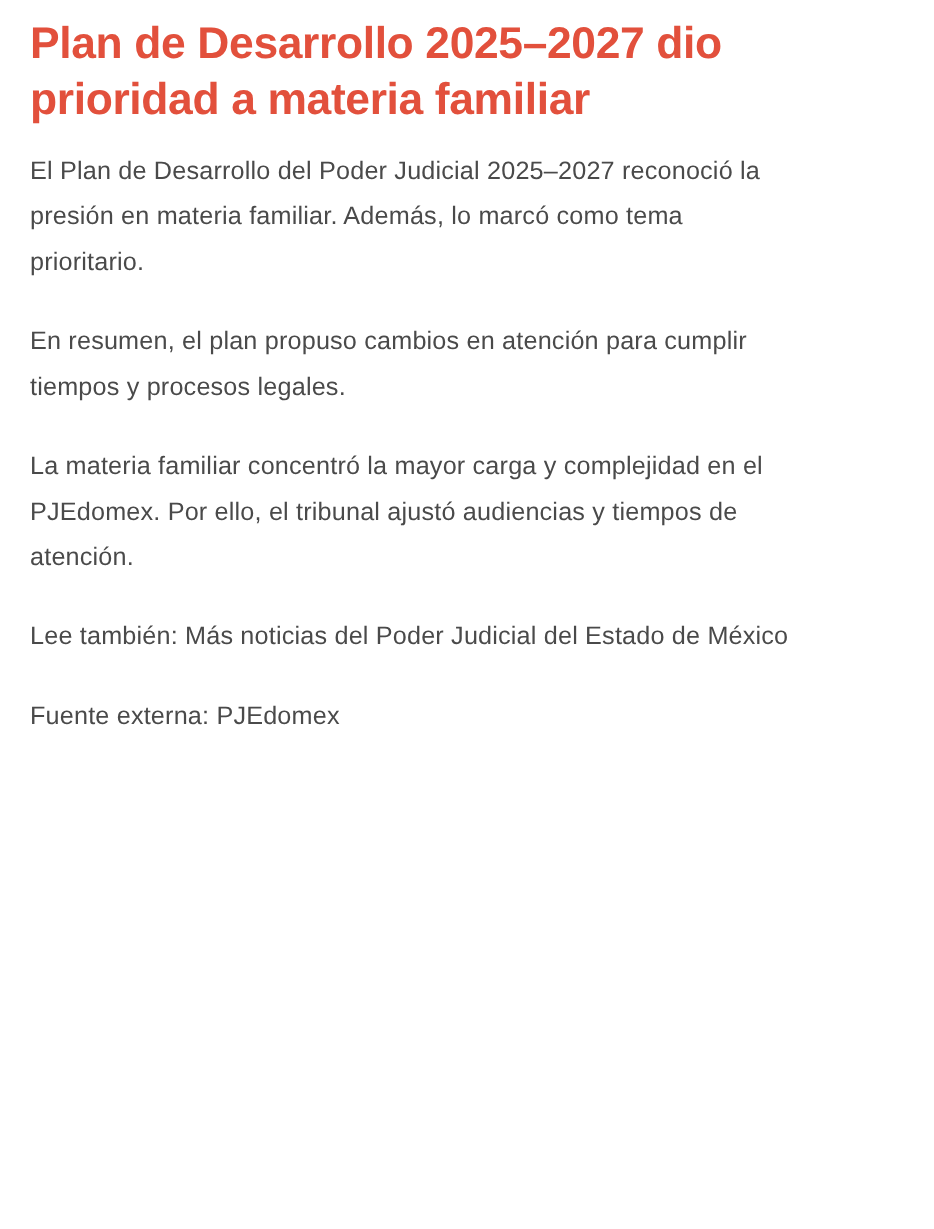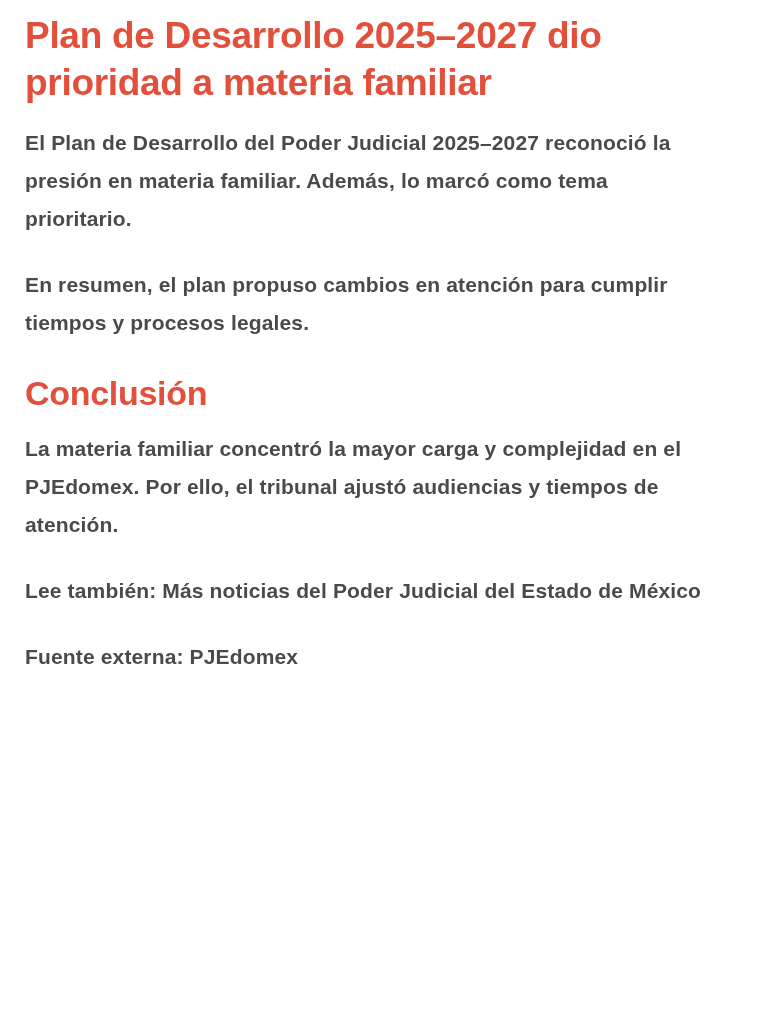--- a/index.html
+++ b/index.html
@@ -39,21 +39,21 @@
     font-size: 34px;
     line-height: 46px;
     font-weight: 700;
     letter-spacing: -0.3px;
     margin: 28px 0 14px 0;
   }
   p {
     color: var(--body_text);
     font-size: 21px;
     line-height: 38px;
-    font-weight: 700;
+    font-weight: 400;
     letter-spacing: 0.15px;
     margin: 0 0 28px 0;
   }
 </style>
 </head>
 <body>
 
 <main class="article">
 
   <h1 class="multiline">Plan de Desarrollo 2025–2027 dio
@@ -61,21 +61,20 @@
 
   <p class="multiline">El Plan de Desarrollo del Poder Judicial 2025–2027 reconoció la
 presión en materia familiar. Además, lo marcó como tema
 prioritario.</p>
 
   <p class="multiline">En resumen, el plan propuso cambios en atención para cumplir
 tiempos y procesos legales.</p>
 
 
 
-  <h2 class="multiline">Conclusión</h2>
 
   <p class="multiline">La materia familiar concentró la mayor carga y complejidad en el
 PJEdomex. Por ello, el tribunal ajustó audiencias y tiempos de
 atención.</p>
 
 
   <p class="multiline">Lee también: Más noticias del Poder Judicial del Estado de México</p>
 
   <p class="multiline">Fuente externa: PJEdomex</p>
 

